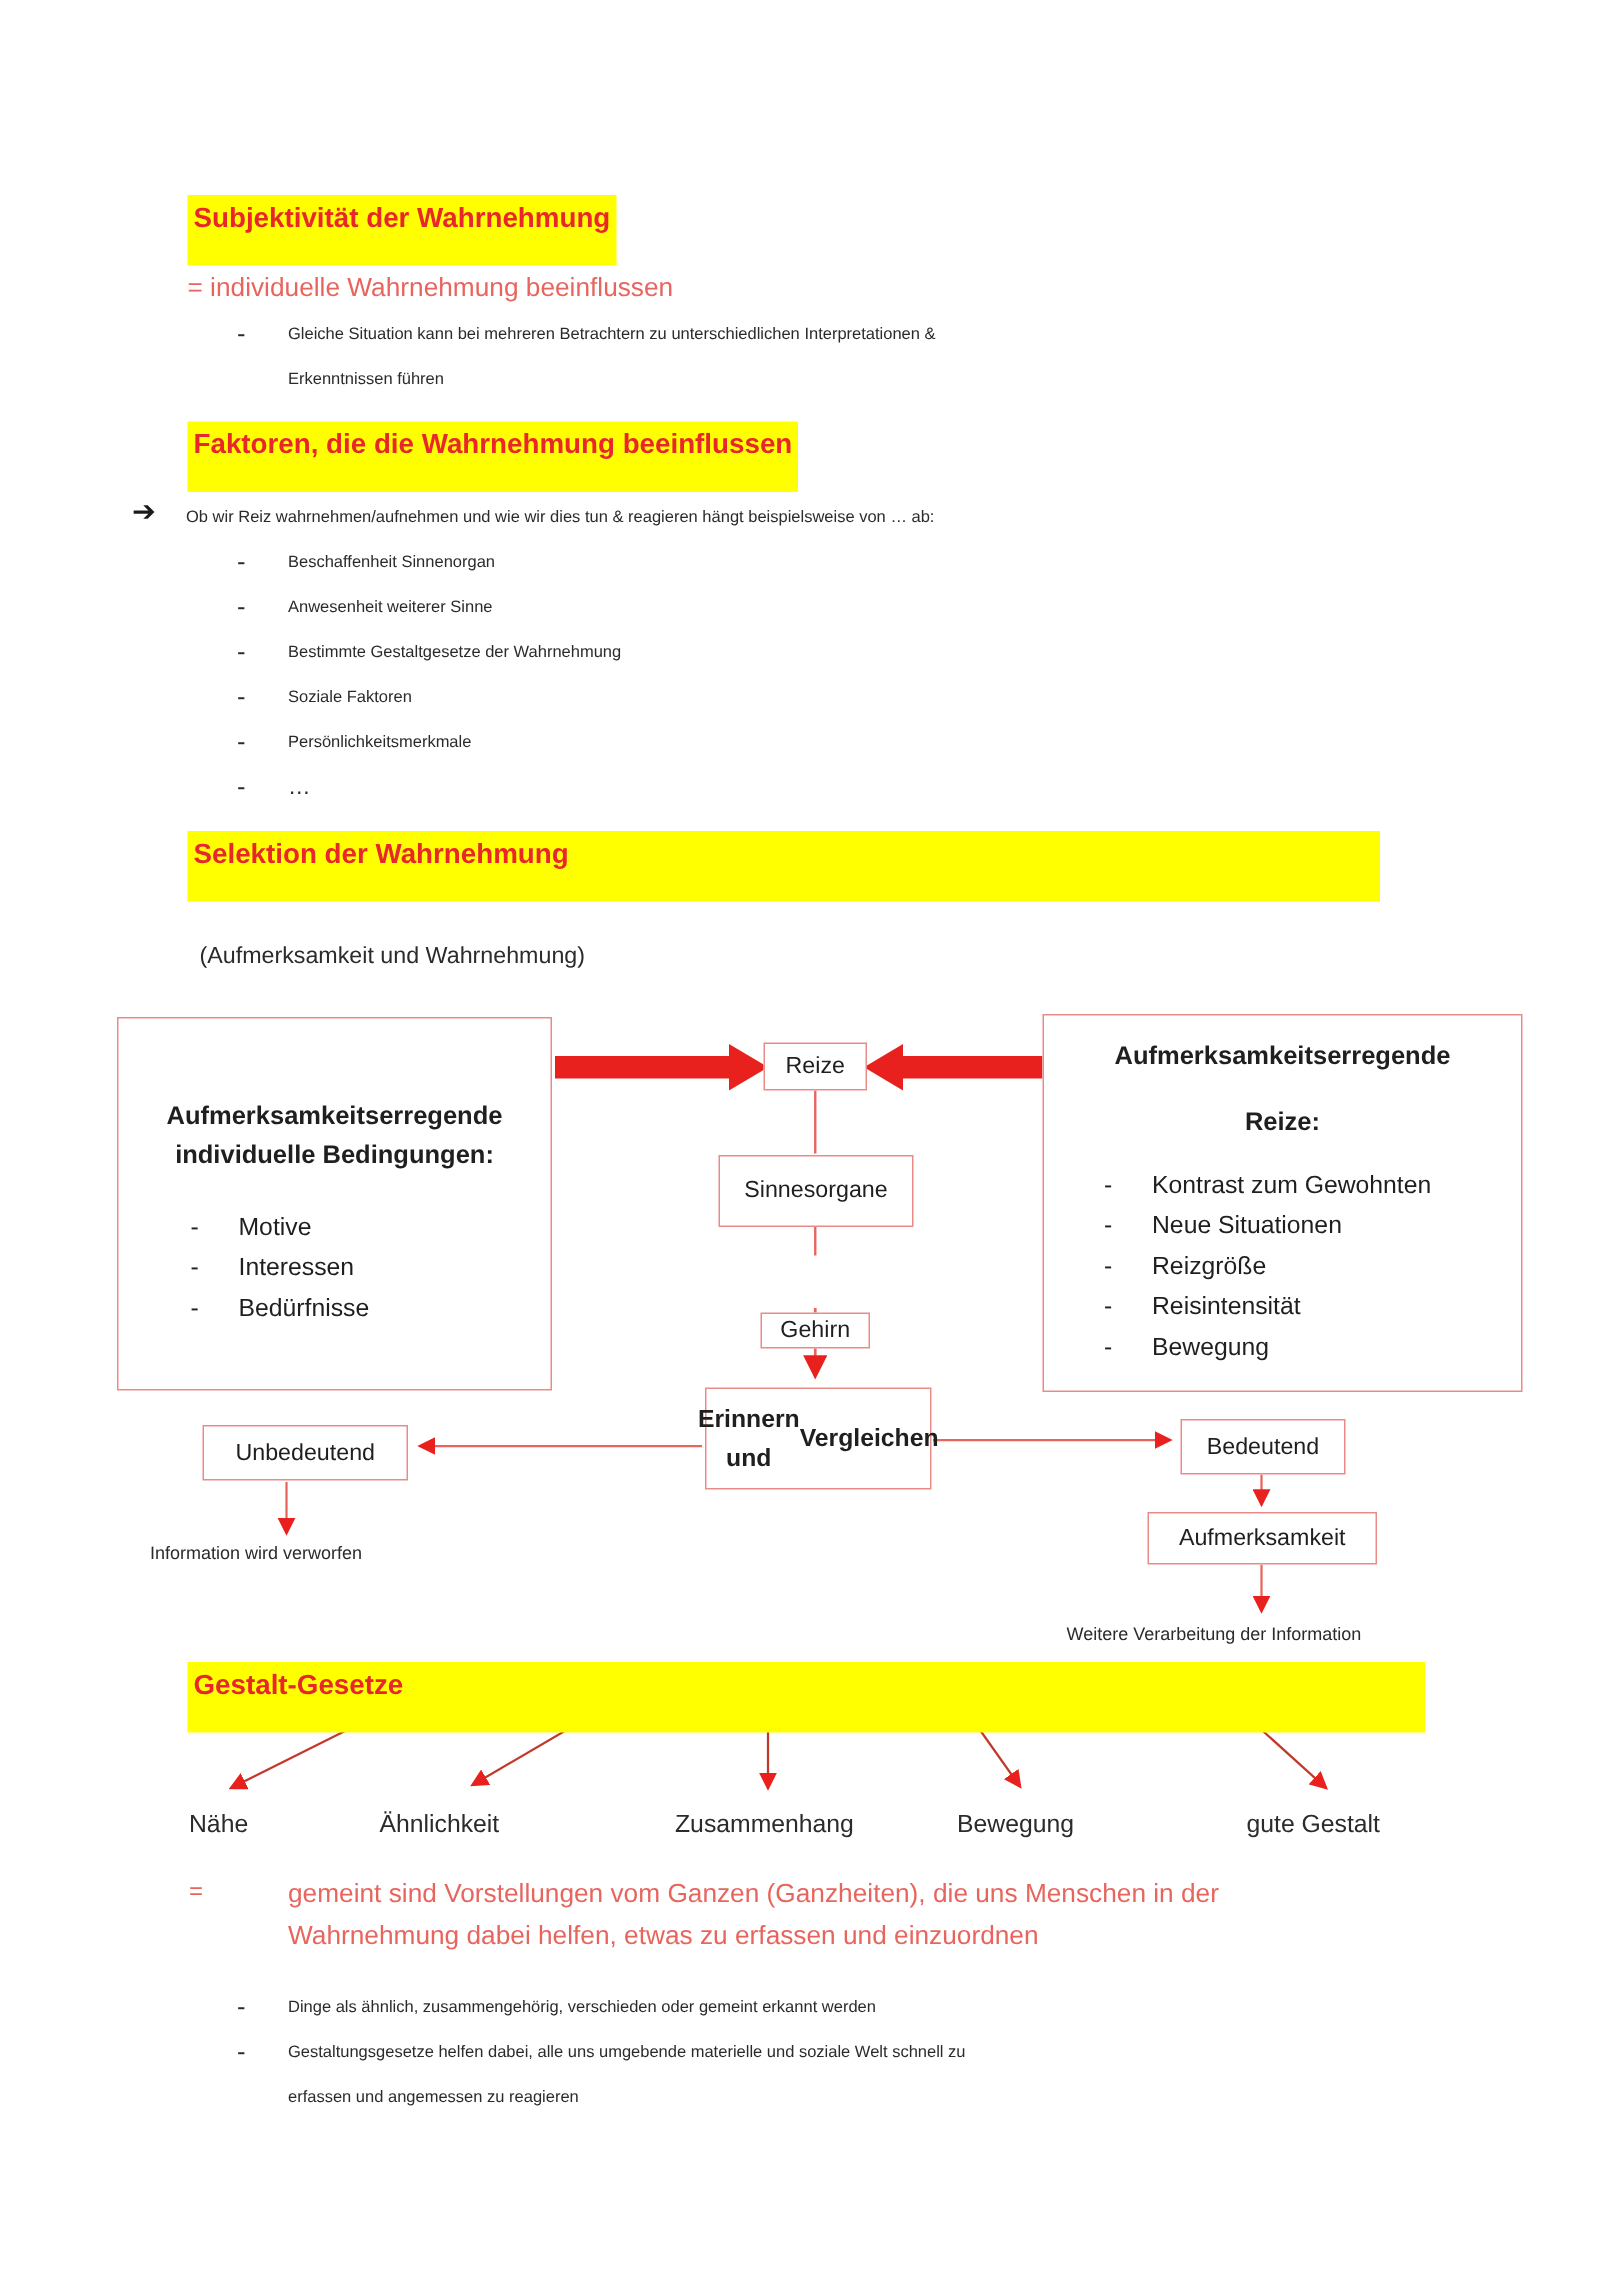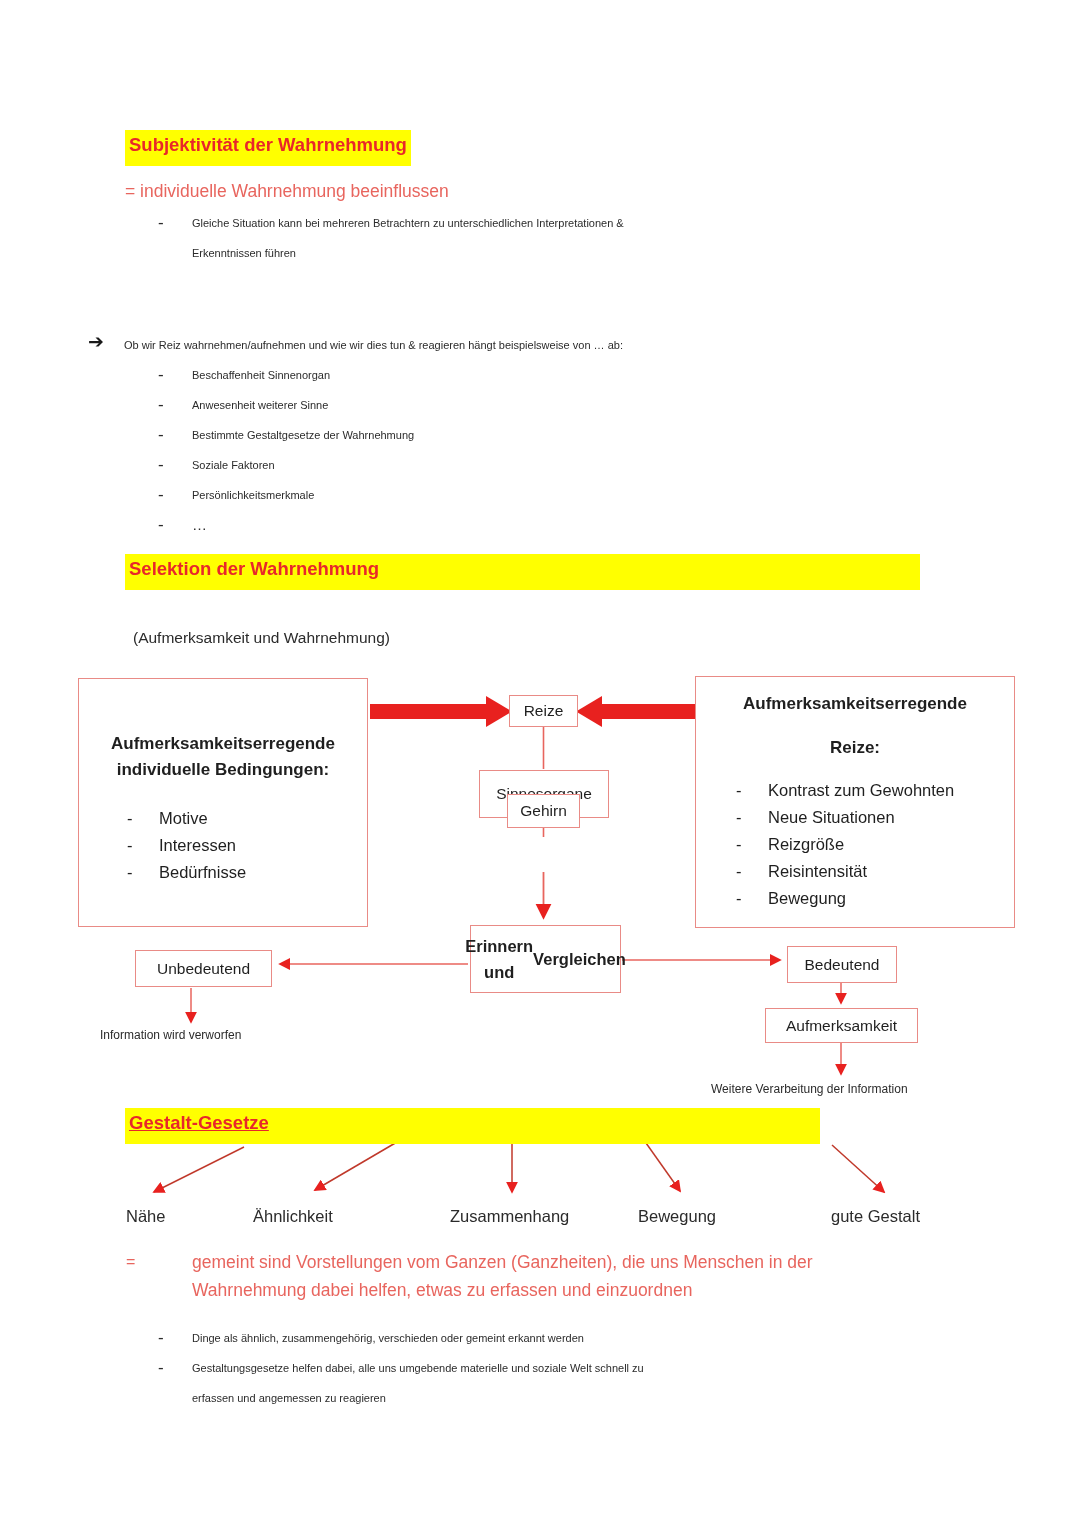--- a/index.html
+++ b/index.html
@@ -24,21 +24,21 @@
   }
 
   
   .hl {
     position: absolute;
     background: #ffff00;
     color: #e8272a;
     font-weight: 600;
     font-size: 18.5px;
     line-height: 27px;
-    padding: 1px 4px 8px 4px;
+    padding: 1px 4px 19px 4px;
     white-space: nowrap;
     box-sizing: border-box;
   }
   .redline {
     position: absolute;
     color: #e8655e;
     font-size: 17.5px;
     line-height: 26px;
     white-space: nowrap;
   }
@@ -132,20 +132,21 @@
 <div class="page">
 
   <div class="hl" style="left:125px; top:130px;">Subjektivität der Wahrnehmung</div>
 
   <div class="redline" style="left:125px; top:178px;">= individuelle Wahrnehmung beeinflussen</div>
 
   <div class="dash" style="left:158px; top:208px;">-</div>
   <div class="body-txt" style="left:192px; top:208px; width:790px;">Gleiche Situation kann bei mehreren Betrachtern zu unterschiedlichen Interpretationen &amp;</div>
   <div class="body-txt" style="left:192px; top:238px; width:790px;">Erkenntnissen führen</div>
 
+  <div class="hl" style="left:125px; top:281px;">Faktoren, die die Wahrnehmung beeinflussen</div>
 
   <div class="arrow-glyph" style="left:88px; top:329px;">➔</div>
   <div class="body-txt" style="left:124px; top:330px; width:880px;">Ob wir Reiz wahrnehmen/aufnehmen und wie wir dies tun &amp; reagieren hängt beispielsweise von … ab:</div>
 
   <div class="dash" style="left:158px; top:360px;">-</div>
   <div class="body-txt" style="left:192px; top:360px;">Beschaffenheit Sinnenorgan</div>
 
   <div class="dash" style="left:158px; top:390px;">-</div>
   <div class="body-txt" style="left:192px; top:390px;">Anwesenheit weiterer Sinne</div>
 
@@ -253,35 +254,35 @@
         <span class="box-li" style="width:32px;">-</span>
         <span class="box-li">Bewegung</span>
       </div>
     </div>
   </div>
 
   <div class="dbox small" style="left:509px; top:695px; width:69px; height:32px;">Reize</div>
 
   <div class="dbox small" style="left:479px; top:770px; width:130px; height:48px;">Sinnesorgane</div>
 
-  <div class="dbox small" style="left:507px; top:794px; width:73px; height:34px;">Gehirn</div>
+  <div class="dbox small" style="left:507px; top:875px; width:73px; height:24px;">Gehirn</div>
 
   <div class="dbox big" style="left:470px; top:925px; width:151px; height:68px; display:flex; flex-direction:row; justify-content:center;">
     <div style="font-weight:bold; font-size:16.5px; line-height:26px; text-align:center;">Erinnern und</div>
     <div style="font-weight:bold; font-size:16.5px; line-height:26px; text-align:center;">Vergleichen</div>
   </div>
 
   <div class="dbox small" style="left:135px; top:950px; width:137px; height:37px;">Unbedeutend</div>
   <div class="blabel" style="left:100px; top:1024px;">Information wird verworfen</div>
 
   <div class="dbox small" style="left:787px; top:946px; width:110px; height:37px;">Bedeutend</div>
   <div class="dbox small" style="left:765px; top:1008px; width:153px; height:35px;">Aufmerksamkeit</div>
   <div class="blabel" style="left:711px; top:1078px;">Weitere Verarbeitung der Information</div>
 
-  <div class="hl" style="left:125px; top:1108px; width:695px;text-decoration:underline;">Gestalt-Gesetze</div>
+  <div class="hl" style="left:125px; top:1108px; width:825px;">Gestalt-Gesetze</div>
 
   <div class="gl-label" style="left:126px; top:1205px;">Nähe</div>
   <div class="gl-label" style="left:253px; top:1205px;">Ähnlichkeit</div>
   <div class="gl-label" style="left:450px; top:1205px;">Zusammenhang</div>
   <div class="gl-label" style="left:638px; top:1205px;">Bewegung</div>
   <div class="gl-label" style="left:831px; top:1205px;">gute Gestalt</div>
 
   <div class="redline" style="left:126px; top:1249px; font-size:16px;">=</div>
   <div class="redline" style="left:192px; top:1249px;">gemeint sind Vorstellungen vom Ganzen (Ganzheiten), die uns Menschen in der</div>
   <div class="redline" style="left:192px; top:1277px;">Wahrnehmung dabei helfen, etwas zu erfassen und einzuordnen</div>

